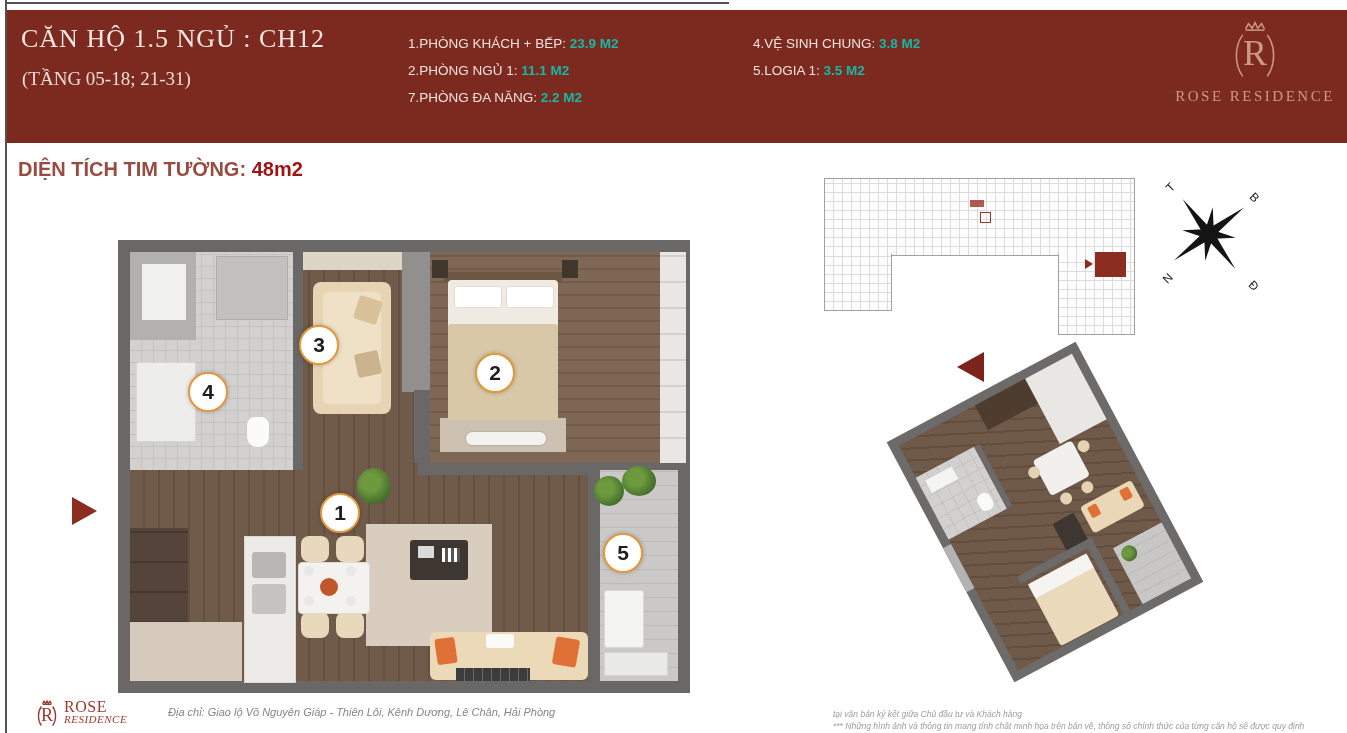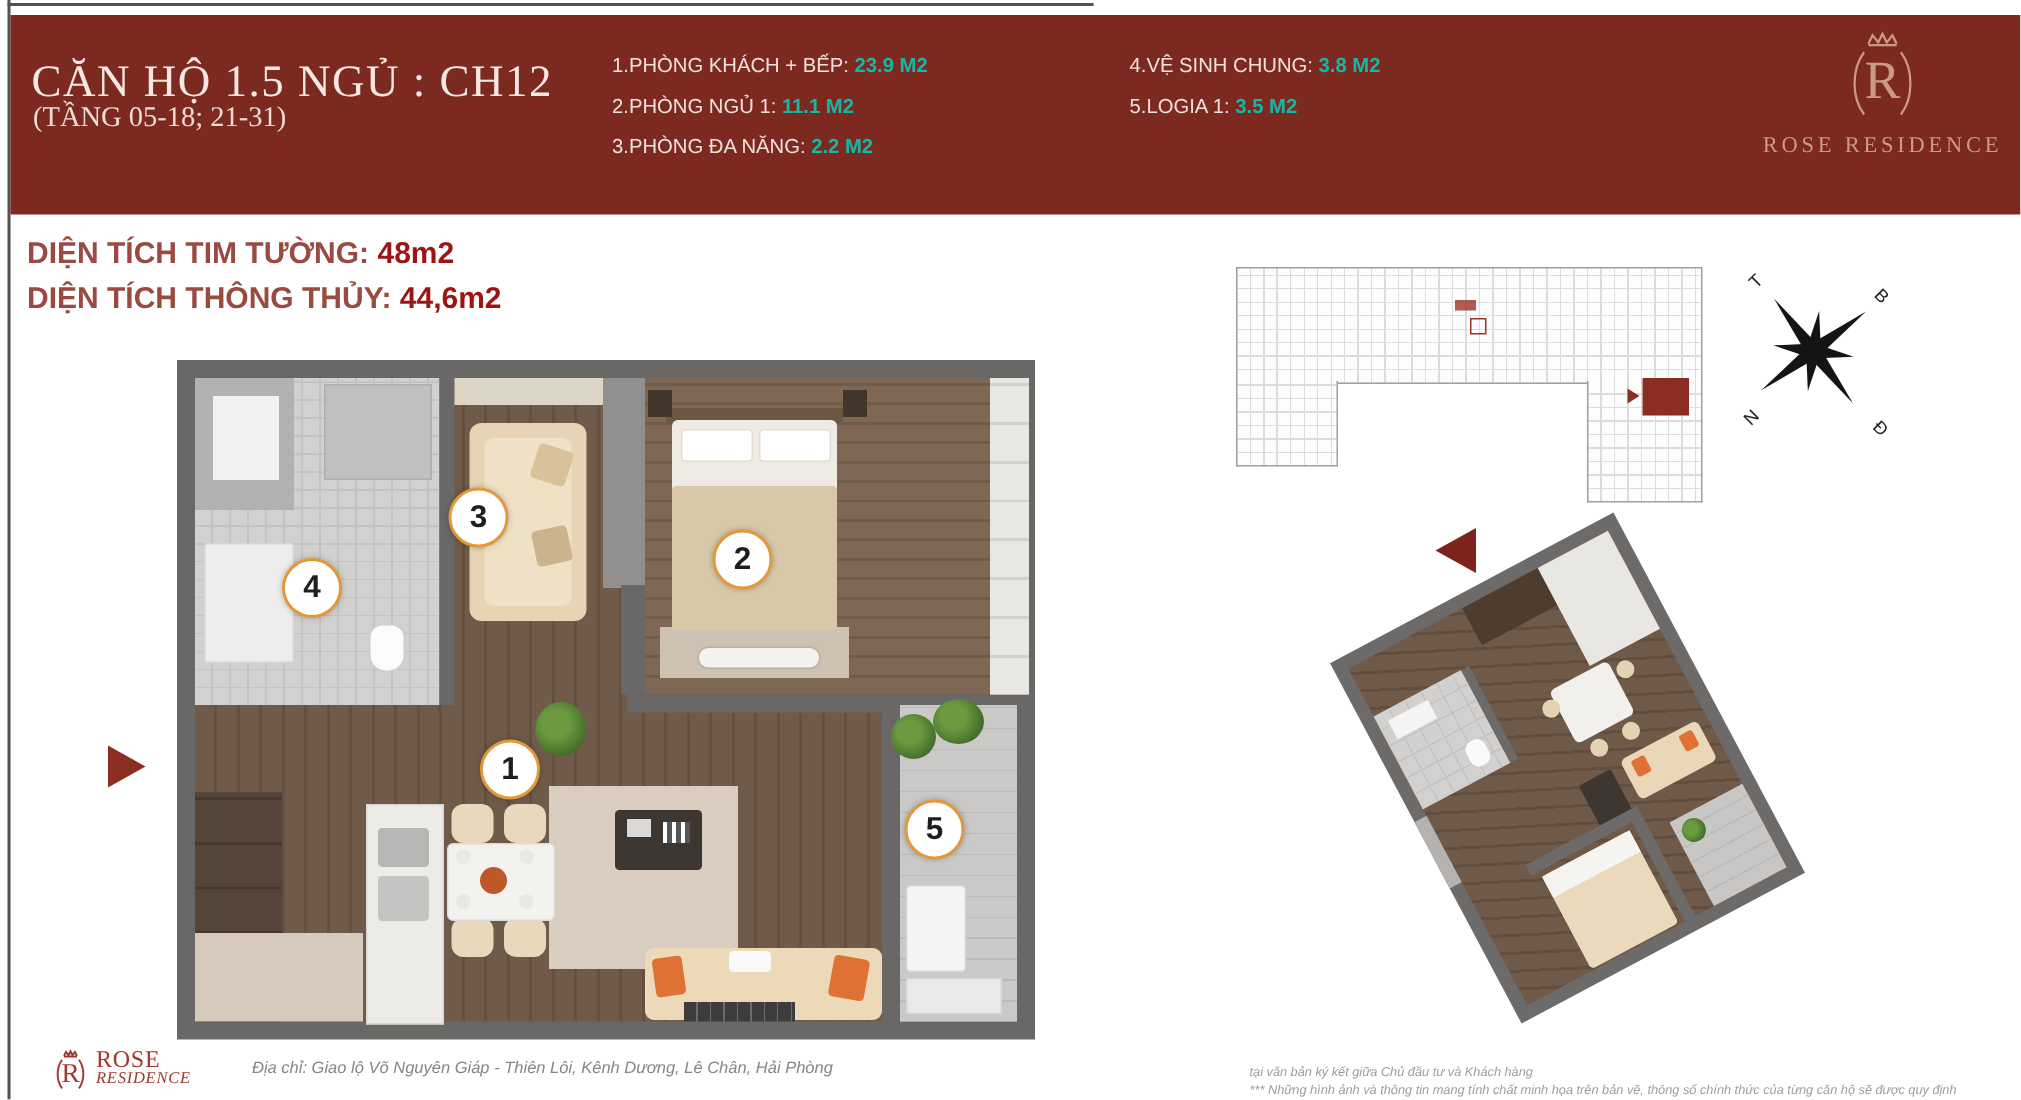--- a/index.html
+++ b/index.html
@@ -8,21 +8,21 @@
     background:#ffffff;font-family:"Liberation Sans",sans-serif;
   }
   .abs{position:absolute;}
 
   
   .edge-left{left:5px;top:0;width:2px;height:733px;background:#55514f;}
   .edge-top{left:5px;top:2px;width:724px;height:2px;background:#55514f;}
 
   
   .header{left:7px;top:10px;width:1340px;height:133px;background:#7c2a20;}
-  .hd-title{left:14px;top:28px;font-family:"Liberation Serif",serif;font-size:30px;color:#f6e7e3;letter-spacing:1px;}
+  .hd-title{left:14px;top:14px;font-family:"Liberation Serif",serif;font-size:26px;color:#f6e7e3;letter-spacing:1px;}
   .hd-sub{left:15px;top:58px;font-family:"Liberation Serif",serif;font-size:19px;color:#eedcd7;}
   .room-col{top:26px;font-size:13.5px;color:#f0e1de;}
   .room-col .line{margin-bottom:12px;white-space:nowrap;}
   .room-col b{color:#14b8a6;}
   .col1{left:401px;}
   .col2{left:746px;}
   .hd-logo{left:1168px;top:6px;width:160px;text-align:center;color:#cb9a80;}
   .hd-logo .brand{font-family:"Liberation Serif",serif;font-size:15px;letter-spacing:2.5px;margin-top:2px;white-space:nowrap;}
 
   
@@ -75,21 +75,21 @@
 <div class="abs edge-left"></div>
 <div class="abs edge-top"></div>
 
 <div class="abs header">
   <div class="abs hd-title">CĂN HỘ 1.5 NGỦ : CH12</div>
   <div class="abs hd-sub">(TẦNG 05-18; 21-31)</div>
 
   <div class="abs room-col col1">
     <div class="line"><span>1.PHÒNG KHÁCH + BẾP:</span> <b>23.9 M2</b></div>
     <div class="line"><span>2.PHÒNG NGỦ 1:</span> <b>11.1 M2</b></div>
-    <div class="line"><span>3.PHÒNG ĐA NĂNG:</span> <b>2.2 M2</b></div>
+    <div class="line"><span>7.PHÒNG ĐA NĂNG:</span> <b>2.2 M2</b></div>
   </div>
   <div class="abs room-col col2">
     <div class="line"><span>4.VỆ SINH CHUNG:</span> <b>3.8 M2</b></div>
     <div class="line"><span>5.LOGIA 1:</span> <b>3.5 M2</b></div>
   </div>
 
   <div class="abs hd-logo">
     <svg width="58" height="66" viewBox="0 0 60 70">
       <g stroke="#cb9a80" fill="none" stroke-width="1.6">
         <path d="M20,6 L23,0 L27,5 L30,-1 L33,5 L37,0 L40,6" transform="translate(0,8)"></path>
@@ -100,24 +100,20 @@
       <text x="30" y="52" text-anchor="middle" font-family="Liberation Serif,serif" font-size="38" fill="#cb9a80">R</text>
     </svg>
     <div class="brand">ROSE RESIDENCE</div>
   </div>
 </div>
 
 <div class="abs areas">
   <div>
     <span class="lab">DIỆN TÍCH TIM TƯỜNG:</span>
     <span class="val">48m2</span>
-  </div>
-  <div>
-    <span class="lab">DIỆN TÍCH THÔNG THỦY:</span>
-    <span class="val">44,6m2</span>
   </div>
 </div>
 
 <div class="abs arrow-right" style="left:72px;top:497px;"></div>
 
 <div class="abs fp">
   <div class="abs fp-floor"></div>
 
   <div class="abs" style="left:312px;top:12px;width:248px;height:211px;background:repeating-linear-gradient(0deg,#7e6754 0 11px,#715c48 11px 13px);"></div>
 

